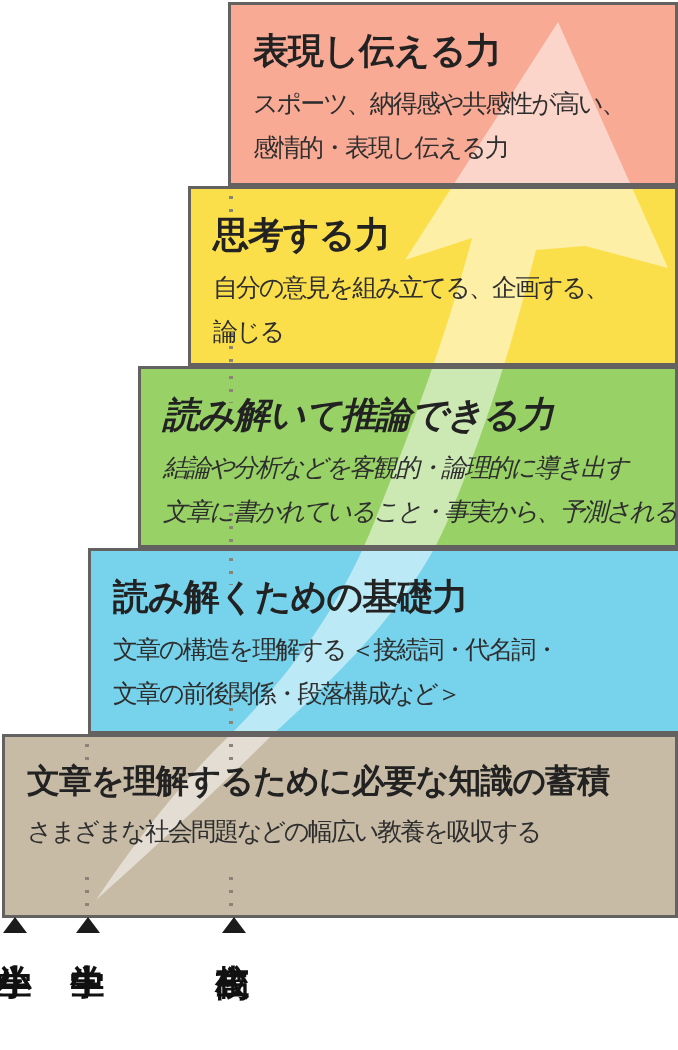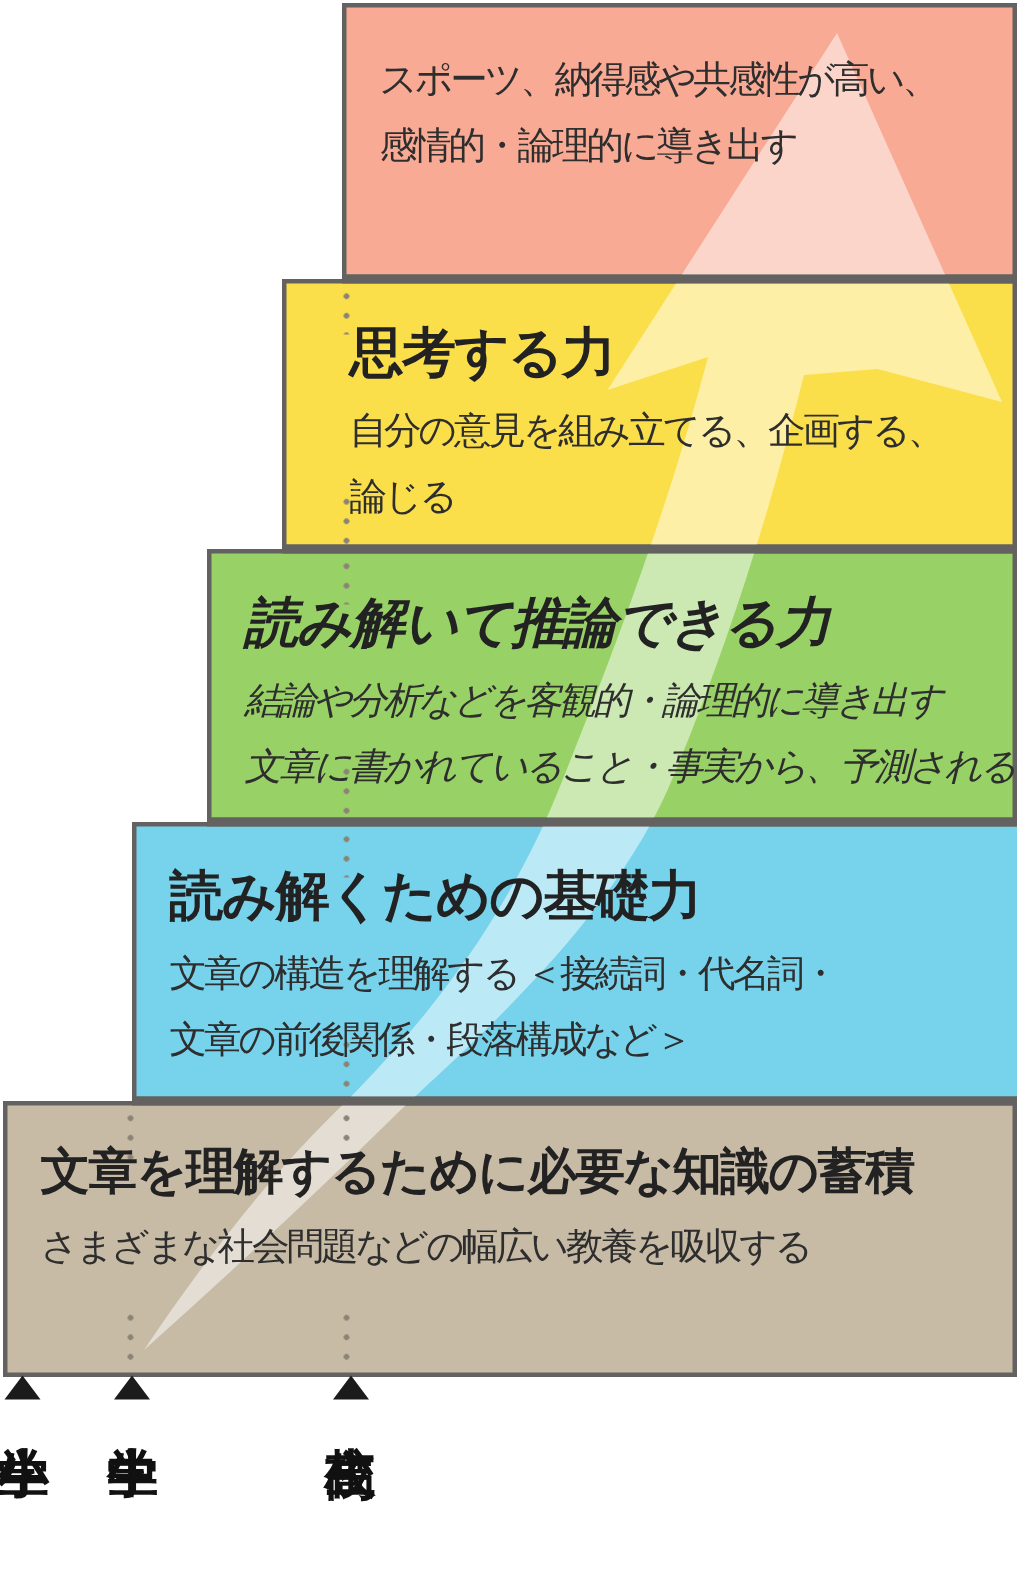--- a/index.html
+++ b/index.html
@@ -2,21 +2,21 @@
 <html><head>
 <meta charset="utf-8">
 <style>
   html,body{margin:0;padding:0;background:#ffffff;}
   #canvas{
     position:relative;width:678px;height:1050px;overflow:hidden;background:#ffffff;
     font-family:"Liberation Sans","DejaVu Sans",sans-serif;color:#262626;
   }
   .level{position:absolute;border:3px solid #636260;box-sizing:border-box;}
   .level-1{left:228px;top:2px;width:450px;height:184px;}
-  .level-2{left:188px;top:186px;width:490px;height:180px;padding-left:20px;}
+  .level-2{left:188px;top:186px;width:490px;height:180px;}
   .level-3{left:138px;top:366px;width:540px;height:182px;font-style:italic;}
   .level-4{left:88px;top:548px;width:635px;height:186px;}
   .level-5{left:2px;top:734px;width:676px;height:184px;}
   .level-content{position:relative;z-index:3;padding:26px 14px 0 22px;}
   .level-title{font-weight:700;font-size:36px;line-height:1.1;letter-spacing:-1px;
     margin:0 0 10px 0;color:#222;white-space:nowrap;}
   .level-5 .level-title{font-size:33px;}
   .level-desc{font-size:25px;line-height:44px;letter-spacing:-2px;color:#2e2e2e;white-space:nowrap;}
   .level-desc div{height:44px;}
   #arrow-layer{position:absolute;left:0;top:0;z-index:2;pointer-events:none;}
@@ -37,23 +37,24 @@
     font-weight:700;font-size:34px;line-height:1;letter-spacing:0;color:#111;white-space:nowrap;}
   .lab-1{left:-2px;} .lab-2{left:71px;} .lab-3{left:216px;}
 </style>
 </head>
 <body>
 
 <div id="canvas">
 
   <div class="level level-1" style="background: rgb(248, 170, 149);">
     <div class="level-content">
+      <div class="level-title">表現し伝える力</div>
       <div class="level-desc">
         <div>スポーツ、納得感や共感性が高い、</div>
-        <div>感情的・論理的に導き出す</div>
+        <div>感情的・表現し伝える力</div>
       </div>
     </div>
   </div>
 
   <div class="level level-2" style="background: rgb(251, 223, 74);">
     <div class="level-content">
       <div class="level-title">思考する力</div>
       <div class="level-desc">
         <div>自分の意見を組み立てる、企画する、</div>
         <div>論じる</div>

